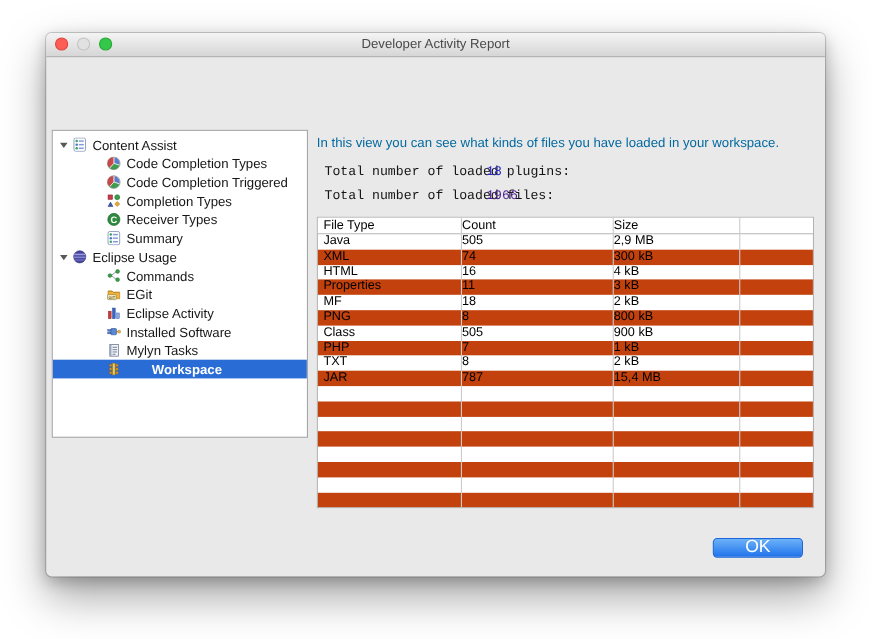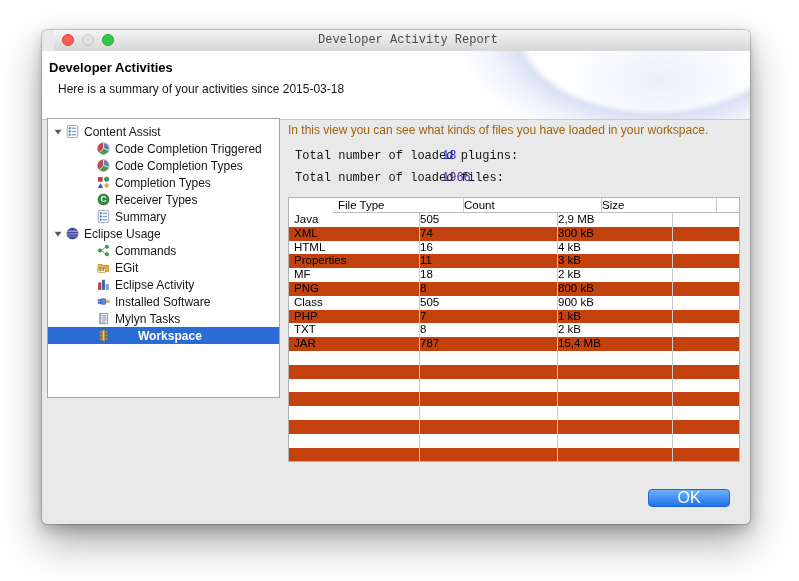--- a/index.html
+++ b/index.html
@@ -1,22 +1,22 @@
 <!DOCTYPE html>
 <html><head>
 <meta charset="utf-8">
 <style>
   html,body{margin:0;padding:0;width:799px;height:581px;overflow:hidden;background:#fff;
     font-family:"Liberation Sans",sans-serif;-webkit-font-smoothing:antialiased;}
   .window{position:absolute;left:42px;top:30px;width:708px;height:494px;background:#e9e9e9;
     border-radius:5px;overflow:hidden;
     box-shadow:0 0 0 1px rgba(0,0,0,.18), 0 18px 40px rgba(0,0,0,.35), 0 5px 14px rgba(0,0,0,.22);}
   
-  .titlebar{position:absolute;left:12px;top:0;width:100%;height:21px;
-    background:linear-gradient(#f4f4f4,#d6d6d6);border-bottom:1px solid #aeaeae;font-family:Liberation Mono, monospace;}
+  .titlebar{position:absolute;left:0;top:0;width:100%;height:21px;
+    background:linear-gradient(#f4f4f4,#d6d6d6);border-bottom:1px solid #aeaeae;}
   .titlebar .title{text-align:center;line-height:21px;font-size:12px;color:#4a4a4a;}
   .lights{position:absolute;left:8px;top:4px;display:flex;gap:8px;}
   .light{width:12px;height:12px;border-radius:50%;box-sizing:border-box;}
   .light.close{background:#fc5d57;border:1px solid #e0443c;}
   .light.min{background:#e1e1e1;border:1px solid #c3c3c3;}
   .light.zoom{background:#34c84a;border:1px solid #27a635;}
   
   .header{position:absolute;left:0;top:21px;width:100%;height:68px;background:#fff;
     border-bottom:1px solid #c9c9c9;overflow:hidden;}
   .swoosh-a{position:absolute;right:-120px;top:-150px;width:430px;height:260px;border-radius:50%;
@@ -31,29 +31,29 @@
     border:1px solid #a6a6a6;box-sizing:border-box;padding-top:4px;overflow:hidden;}
   .tree-row{height:17px;display:flex;align-items:center;font-size:12px;color:#161616;white-space:nowrap;}
   .tree-row.lvl0{padding-left:5px;}
   .tree-row.lvl1{padding-left:49px;}
   .tree-row .twisty{width:10px;height:10px;margin-right:3px;flex:0 0 auto;display:flex;align-items:center;}
   .tree-row .ticon{width:13px;height:13px;flex:0 0 auto;display:flex;align-items:center;justify-content:center;}
   .tree-row .tlabel{margin-left:5px;}
   .tree-row.selected{background:#2a6cd5;}
   .tree-row.selected .tlabel{color:#fff;font-weight:bold;margin-left:28px;}
   
-  .desc{position:absolute;left:246px;top:93px;font-size:12px;color:#a16207;}
+  .desc{position:absolute;left:246px;top:93px;font-size:12px;color:#0369a1;}
   .totals{position:absolute;left:253px;top:115px;width:440px;}
   .total-row{position:relative;height:22px;line-height:22px;font-size:12px;color:#141414;font-family:Liberation Mono, monospace;}
   .total-val{position:absolute;left:147px;top:0;}
   
   .filetable{position:absolute;left:246px;top:167px;width:452px;background:#fff;
     border:1px solid #b3b3b3;box-sizing:border-box;font-size:11.5px;color:#000;}
   .t-row{display:grid;grid-template-columns:131px 138px 115px auto;height:13.8px;line-height:13.8px;}
-  .t-row.head{height:14px;line-height:14px;border-bottom:1px solid #bcbcbc;background:#fff;margin-left:44px;}
+  .t-row.head{height:14px;line-height:14px;border-bottom:1px solid #bcbcbc;background:#fff;}
   .t-row.stripe{background:#c2410c;}
   .t-cell{overflow:hidden;white-space:nowrap;}
   .t-cell.c0{padding-left:5px;border-right:1px solid #cbcbcb;}
   .t-cell.c1,.t-cell.c2{border-right:1px solid #cbcbcb;}
   
   .ok-btn{position:absolute;left:606px;top:459px;width:82px;height:18px;border-radius:4px;
     background:linear-gradient(#6cb2f8,#2173ec);border:1px solid #1c66d9;box-sizing:border-box;
     color:#fff;font-size:16px;line-height:16px;text-align:center;cursor:default;}
   svg{display:block;}
 </style>
@@ -63,26 +63,20 @@
 <div class="window">
   <div class="titlebar">
     <div class="lights">
       <div class="light close"></div>
       <div class="light min"></div>
       <div class="light zoom"></div>
     </div>
     <div class="title">Developer Activity Report</div>
   </div>
 
-  <div class="header">
-    <div class="swoosh-a"></div>
-    <div class="swoosh-b"></div>
-    <div class="h-title">Developer Activities</div>
-    <div class="h-sub">Here is a summary of your activities since 2015-03-18</div>
-  </div>
 
   <div class="tree-panel" id="tree">
       <div class="tree-row lvl0">
         <span class="twisty">
           <svg width="10" height="10" viewBox="0 0 16 16">
             <path d="M2.5 4.5 L13.5 4.5 L8 12 Z" fill="#585858"></path>
           </svg>
         </span>
         <span class="ticon">
           <svg width="13" height="13" viewBox="0 0 16 16">
@@ -99,32 +93,32 @@
       </div>
       <div class="tree-row lvl1">
         <span class="ticon">
           <svg width="13" height="13" viewBox="0 0 16 16">
             <path d="M8 8 L8 1 A7 7 0 0 1 14.5 10.2 Z" fill="#5b7ecb" stroke="#fff" stroke-width="0.7"></path>
             <path d="M8 8 L14.5 10.2 A7 7 0 0 1 3 13.4 Z" fill="#3f9e4d" stroke="#fff" stroke-width="0.7"></path>
             <path d="M8 8 L3 13.4 A7 7 0 0 1 8 1 Z" fill="#cc4748" stroke="#fff" stroke-width="0.7"></path>
             <circle cx="8" cy="8" r="7" fill="none" stroke="#666" stroke-width="0.6"></circle>
           </svg>
         </span>
-        <span class="tlabel">Code Completion Triggered</span>
+        <span class="tlabel">Code Completion Types</span>
       </div>
       <div class="tree-row lvl1">
         <span class="ticon">
           <svg width="13" height="13" viewBox="0 0 16 16">
             <path d="M8 8 L8 1 A7 7 0 0 1 14.5 10.2 Z" fill="#5b7ecb" stroke="#fff" stroke-width="0.7"></path>
             <path d="M8 8 L14.5 10.2 A7 7 0 0 1 3 13.4 Z" fill="#3f9e4d" stroke="#fff" stroke-width="0.7"></path>
             <path d="M8 8 L3 13.4 A7 7 0 0 1 8 1 Z" fill="#cc4748" stroke="#fff" stroke-width="0.7"></path>
             <circle cx="8" cy="8" r="7" fill="none" stroke="#666" stroke-width="0.6"></circle>
           </svg>
         </span>
-        <span class="tlabel">Code Completion Types</span>
+        <span class="tlabel">Code Completion Triggered</span>
       </div>
       <div class="tree-row lvl1">
         <span class="ticon">
           <svg width="13" height="13" viewBox="0 0 16 16">
             <rect x="1.5" y="1.5" width="5" height="5" fill="#c8394b" stroke="#8e2433" stroke-width="0.6"></rect>
             <circle cx="11.8" cy="4" r="2.8" fill="#3a9e4a" stroke="#256f32" stroke-width="0.6"></circle>
             <path d="M1.5 14.5 L7 14.5 L4.25 9.5 Z" fill="#3b57a8" stroke="#263c7a" stroke-width="0.6"></path>
             <path d="M11.8 8.8 L14.6 11.6 L11.8 14.4 L9 11.6 Z" fill="#e2a93c" stroke="#a87718" stroke-width="0.6"></path>
           </svg>
         </span>

